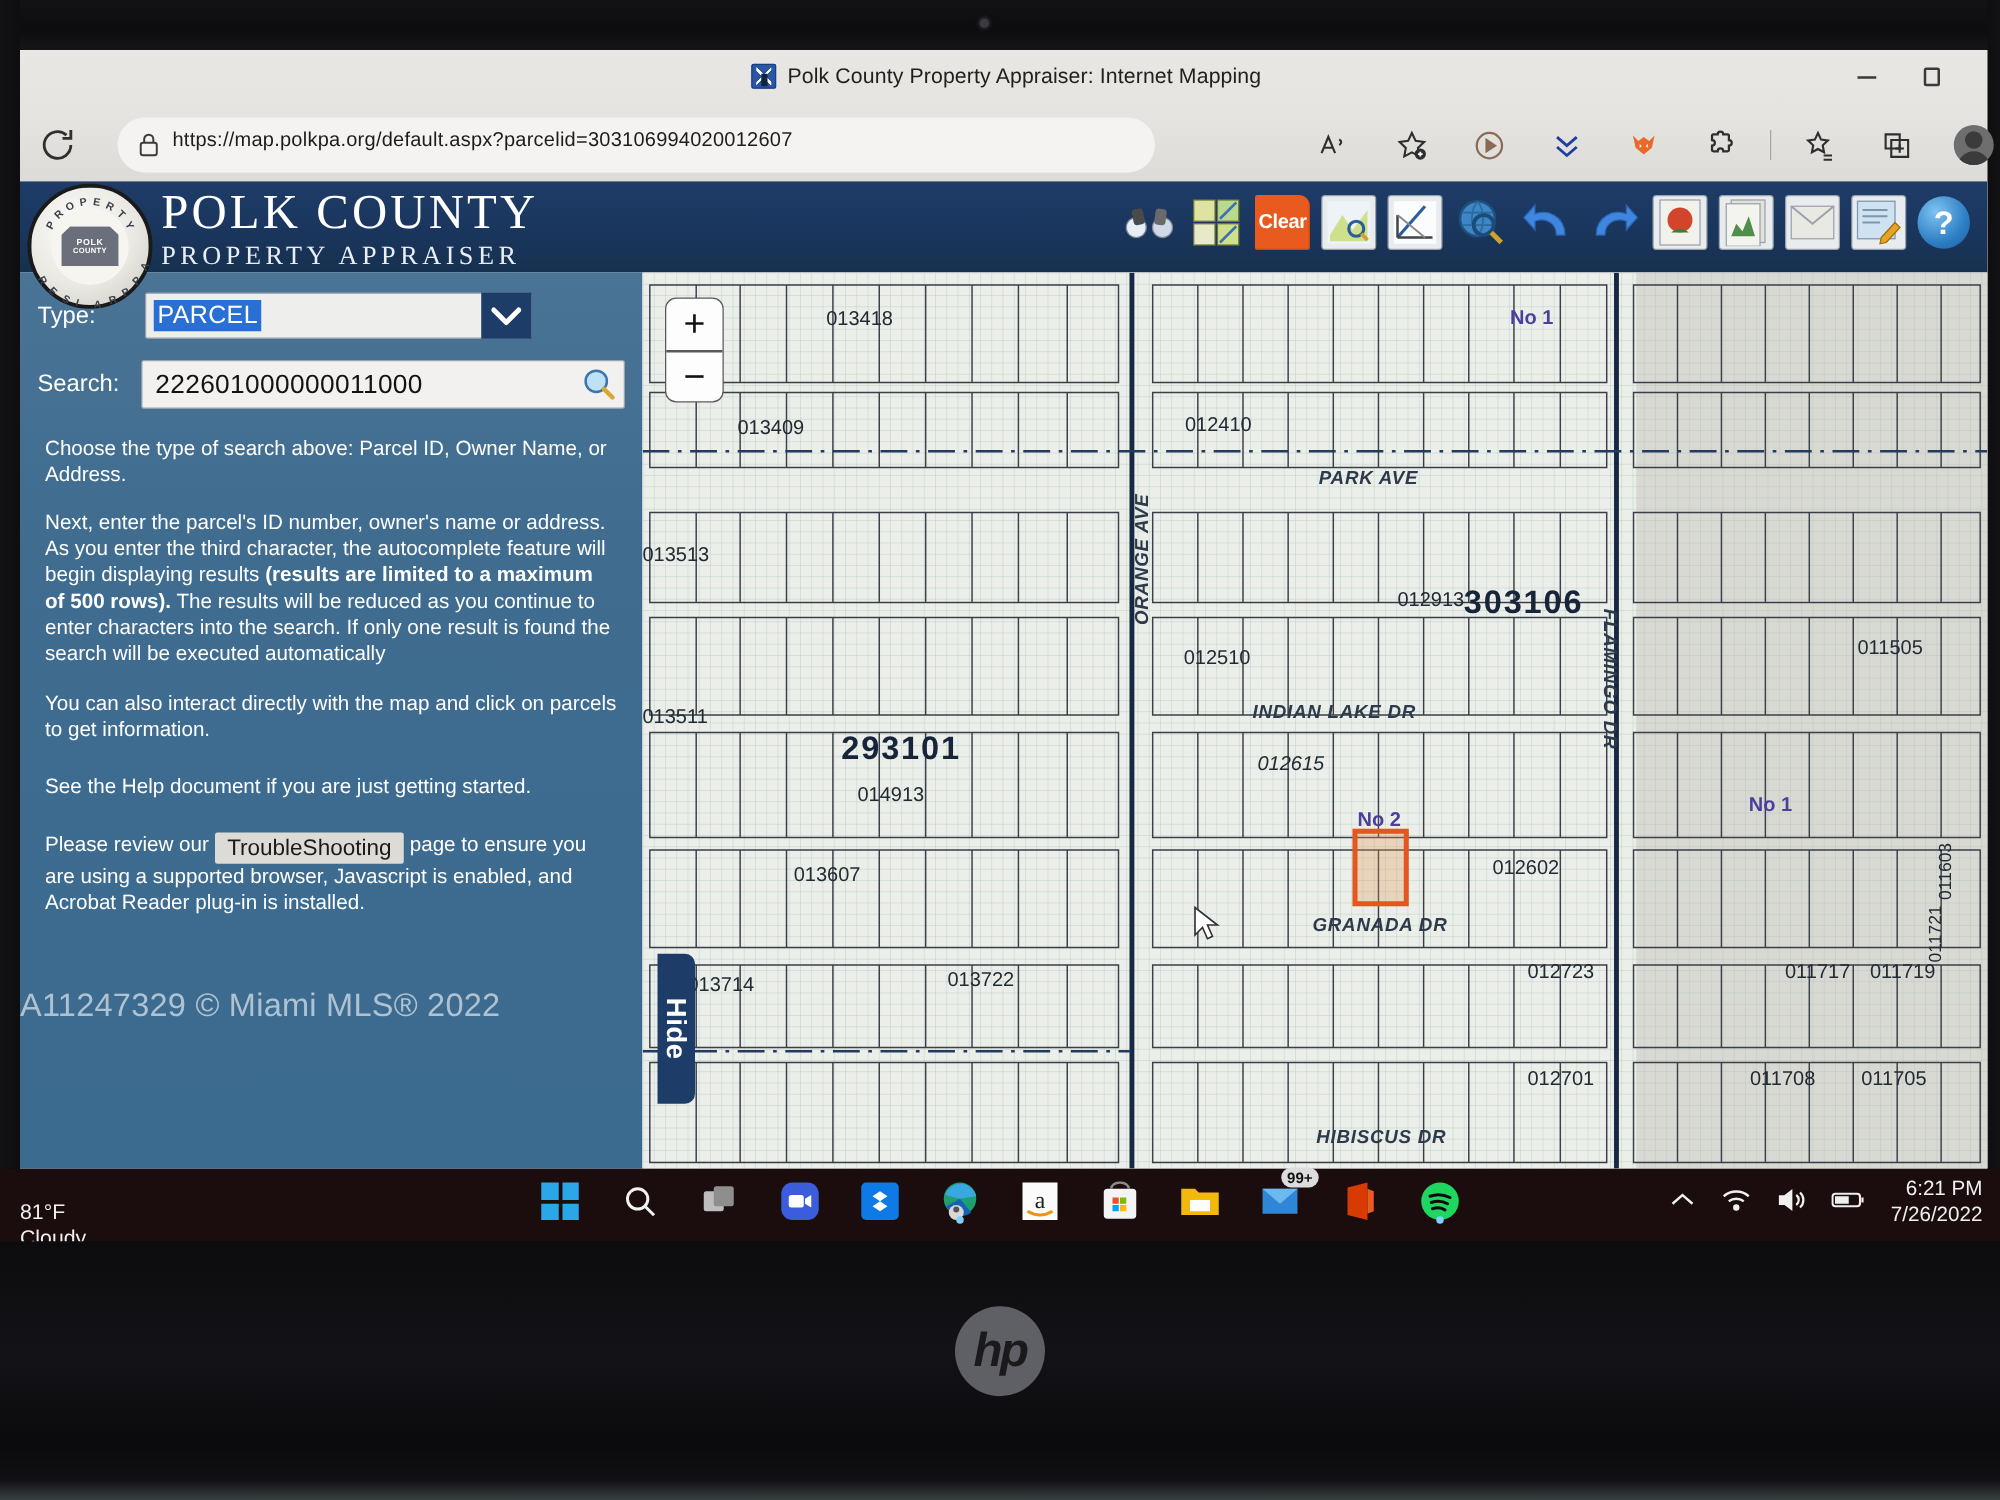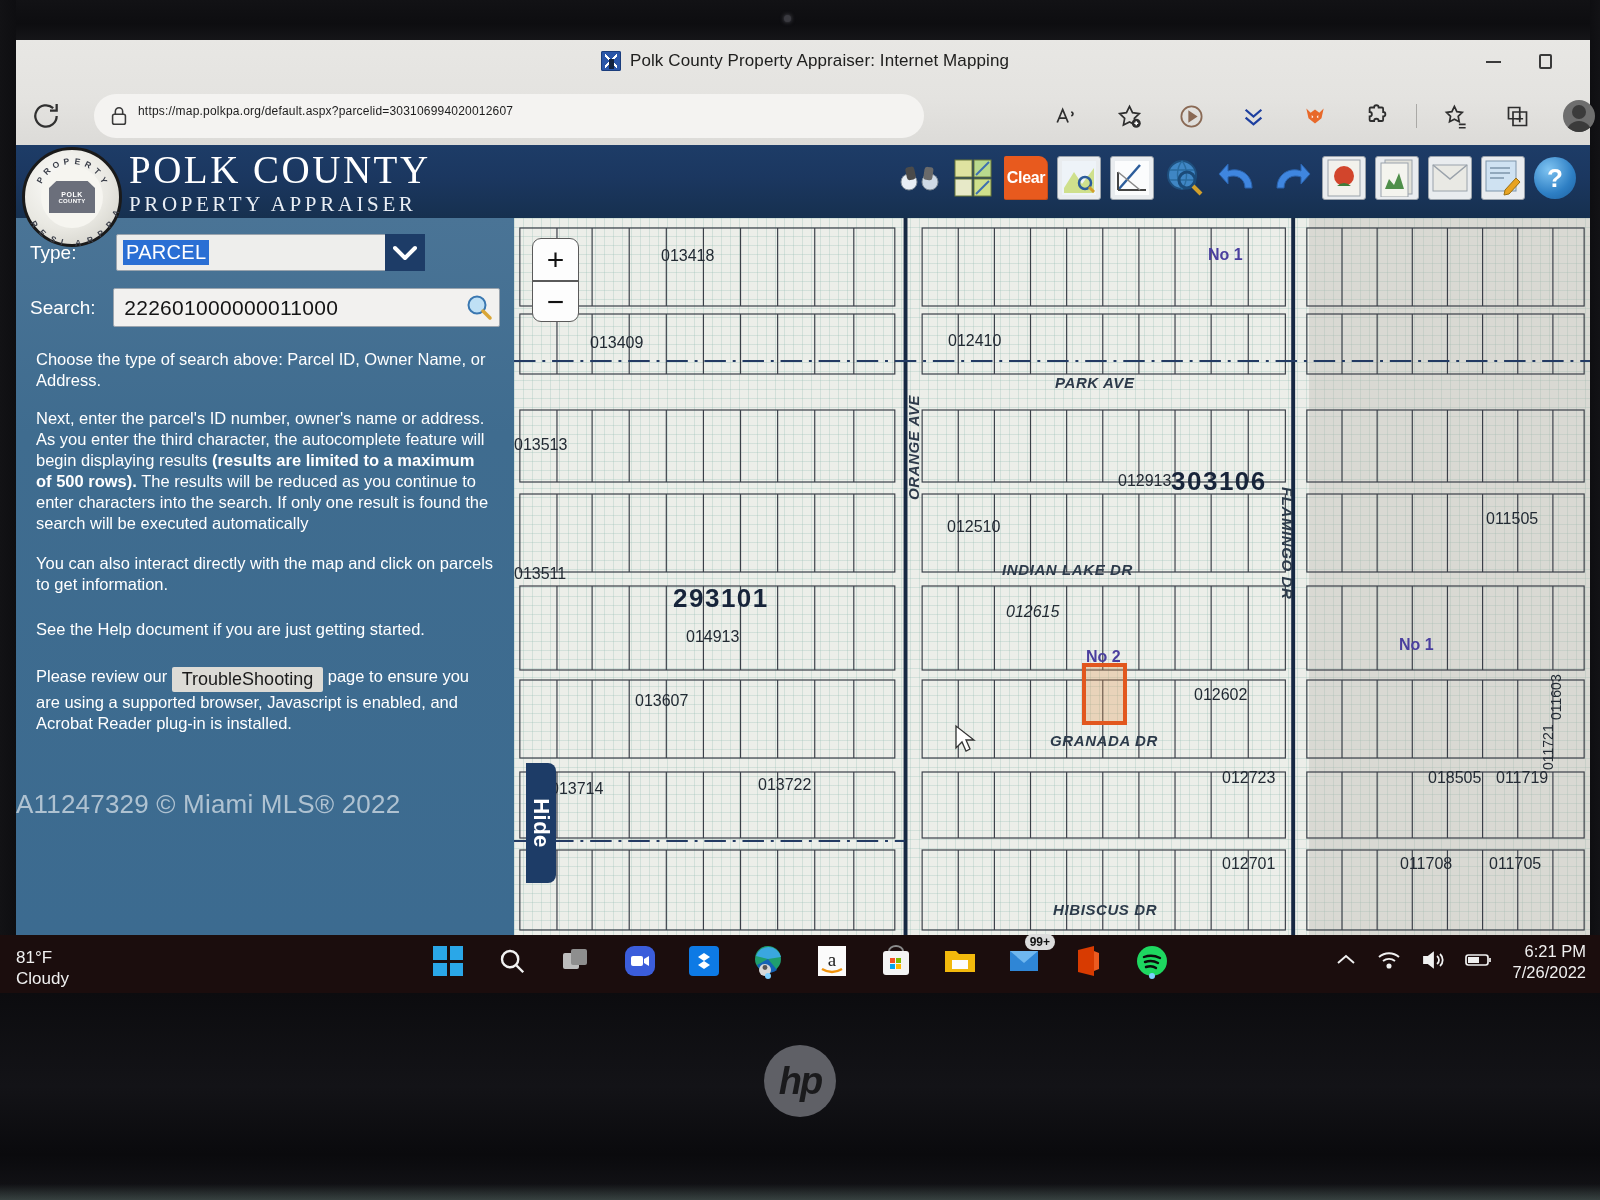--- a/index.html
+++ b/index.html
@@ -37,21 +37,21 @@
   .tab-title { font-size:17px; color:#20201f; letter-spacing:.1px; white-space:nowrap; }
   .win-btns { position:absolute; right:38px; top:14px; display:flex; gap:38px; align-items:center; }
   .win-min { width:15px; height:2px; background:#3a3a3a; }
   .win-max { width:13px; height:15px; border:2px solid #3a3a3a; border-radius:2px; }
 
   .addrbar { position:relative; height:57px; }
   .reload-ic { position:absolute; left:14px; top:12px; width:32px; height:32px; color:#303030; }
   .lock-ic { position:absolute; left:92px; top:16px; width:22px; height:24px; color:#3a3a3a; }
   .urlbox { position:absolute; left:78px; top:6px; width:830px; height:44px;
     background:#f4f3f1; border-radius:22px; }
-  .url-text { position:absolute; left:122px; top:16px; font-size:12px; color:#1c1c1c; letter-spacing:.2px;
+  .url-text { position:absolute; left:122px; top:16px; font-size:16px; color:#1c1c1c; letter-spacing:.2px;
     white-space:nowrap; }
   .ext-icons { position:absolute; left:1020px; top:8px; display:flex; align-items:center; gap:0; }
   .ext { width:62px; height:40px; display:flex; align-items:center; justify-content:center; color:#2e2e2e; }
   .ext.sep { width:16px; }
   .vsep { width:1px; height:24px; background:#aaa9a6; }
   .avatar-ic { width:32px; height:32px; border-radius:50%; background:#6e6e6e; position:relative; overflow:hidden; }
   .avatar-ic::before { content:""; position:absolute; left:9px; top:5px; width:14px; height:14px; border-radius:50%; background:#3b3b3b; }
   .avatar-ic::after { content:""; position:absolute; left:3px; top:21px; width:26px; height:16px; border-radius:13px 13px 0 0; background:#3b3b3b; }
 
   
@@ -136,21 +136,21 @@
       letter-spacing:.6px; white-space:nowrap; }
   .street.vert { transform-origin: 0 0; transform: rotate(-90deg); }
   .street.vert2 { transform-origin: 0 0; transform: rotate(90deg); }
   .plabel.vert { transform-origin:0 0; transform: rotate(-90deg); font-size:14px; }
   .hl-parcel { position:absolute; left:1066px; top:665px; width:45px; height:62px;
       border:4px solid #e2571e; background:rgba(226,150,80,.30); z-index:12; }
   .cursor-arrow { position:absolute; left:938px; top:726px; z-index:14; }
 
   
   .taskbar { position:absolute; left:0; top:935px; width:1600px; height:58px; background:#1b0d0d; }
-  .tb-weather { position:absolute; left:16px; top:12px; color:#f0f0f0; }
+  .tb-weather { position:absolute; left:16px; top:24px; color:#f0f0f0; }
   .tb-weather .t1 { font-size:17px; line-height:21px; }
   .tb-weather .t2 { font-size:17px; line-height:21px; }
   .tb-center { position:absolute; left:50%; transform:translateX(-50%); top:5px; display:flex; align-items:center; gap:22px; }
   .tbi { width:42px; height:42px; display:flex; align-items:center; justify-content:center; position:relative; }
   .win-logo { width:30px; height:30px; display:grid; grid-template-columns:1fr 1fr; grid-template-rows:1fr 1fr; gap:3px; }
   .win-logo i { background:#2aa7e8; display:block; }
   .badge99 { position:absolute; right:-10px; top:-6px; background:#dcdcdc; color:#111; font-size:12px;
       border-radius:9px; padding:1px 5px; font-weight:bold; }
   .tb-right { position:absolute; right:14px; top:6px; display:flex; align-items:center; gap:20px; color:#f0f0f0; }
   .clock { text-align:right; line-height:21px; font-size:16.5px; }
@@ -536,21 +536,21 @@
             <div class="plabel" style="left: 36px; top: 562px;">013714</div>
             <div class="plabel" style="left: 244px; top: 558px;">013722</div>
             <div class="plabel" style="left: 434px; top: 114px;">012410</div>
             <div class="plabel" style="left: 604px; top: 254px;">012913</div>
             <div class="plabel" style="left: 433px; top: 300px;">012510</div>
             <div class="plabel" style="left: 492px; top: 385px; font-style: italic;">012615</div>
             <div class="plabel" style="left: 680px; top: 468px; text-align: right;">012602</div>
             <div class="plabel" style="left: 708px; top: 551px;">012723</div>
             <div class="plabel" style="left: 708px; top: 637px;">012701</div>
             <div class="plabel" style="left: 972px; top: 292px;">011505</div>
-            <div class="plabel" style="left: 914px; top: 551px;">018505</div>
+            <div class="plabel" style="left: 914px; top: 551px;">011717</div>
             <div class="plabel" style="left: 982px; top: 551px;">011719</div>
             <div class="plabel" style="left: 886px; top: 637px;">011708</div>
             <div class="plabel" style="left: 975px; top: 637px;">011705</div>
             <div class="plabel sec" style="left: 159px; top: 365px;">293101</div>
             <div class="plabel sec" style="left: 657px; top: 248px;">303106</div>
             <div class="plabel purple" style="left: 694px; top: 28px;">No 1</div>
             <div class="plabel purple" style="left: 572px; top: 430px;">No 2</div>
             <div class="plabel purple" style="left: 885px; top: 418px;">No 1</div>
             <div class="plabel vert" style="left: 1034px; top: 502px;">011603</div>
             <div class="plabel vert" style="left: 1026px; top: 552px;">011721</div>

